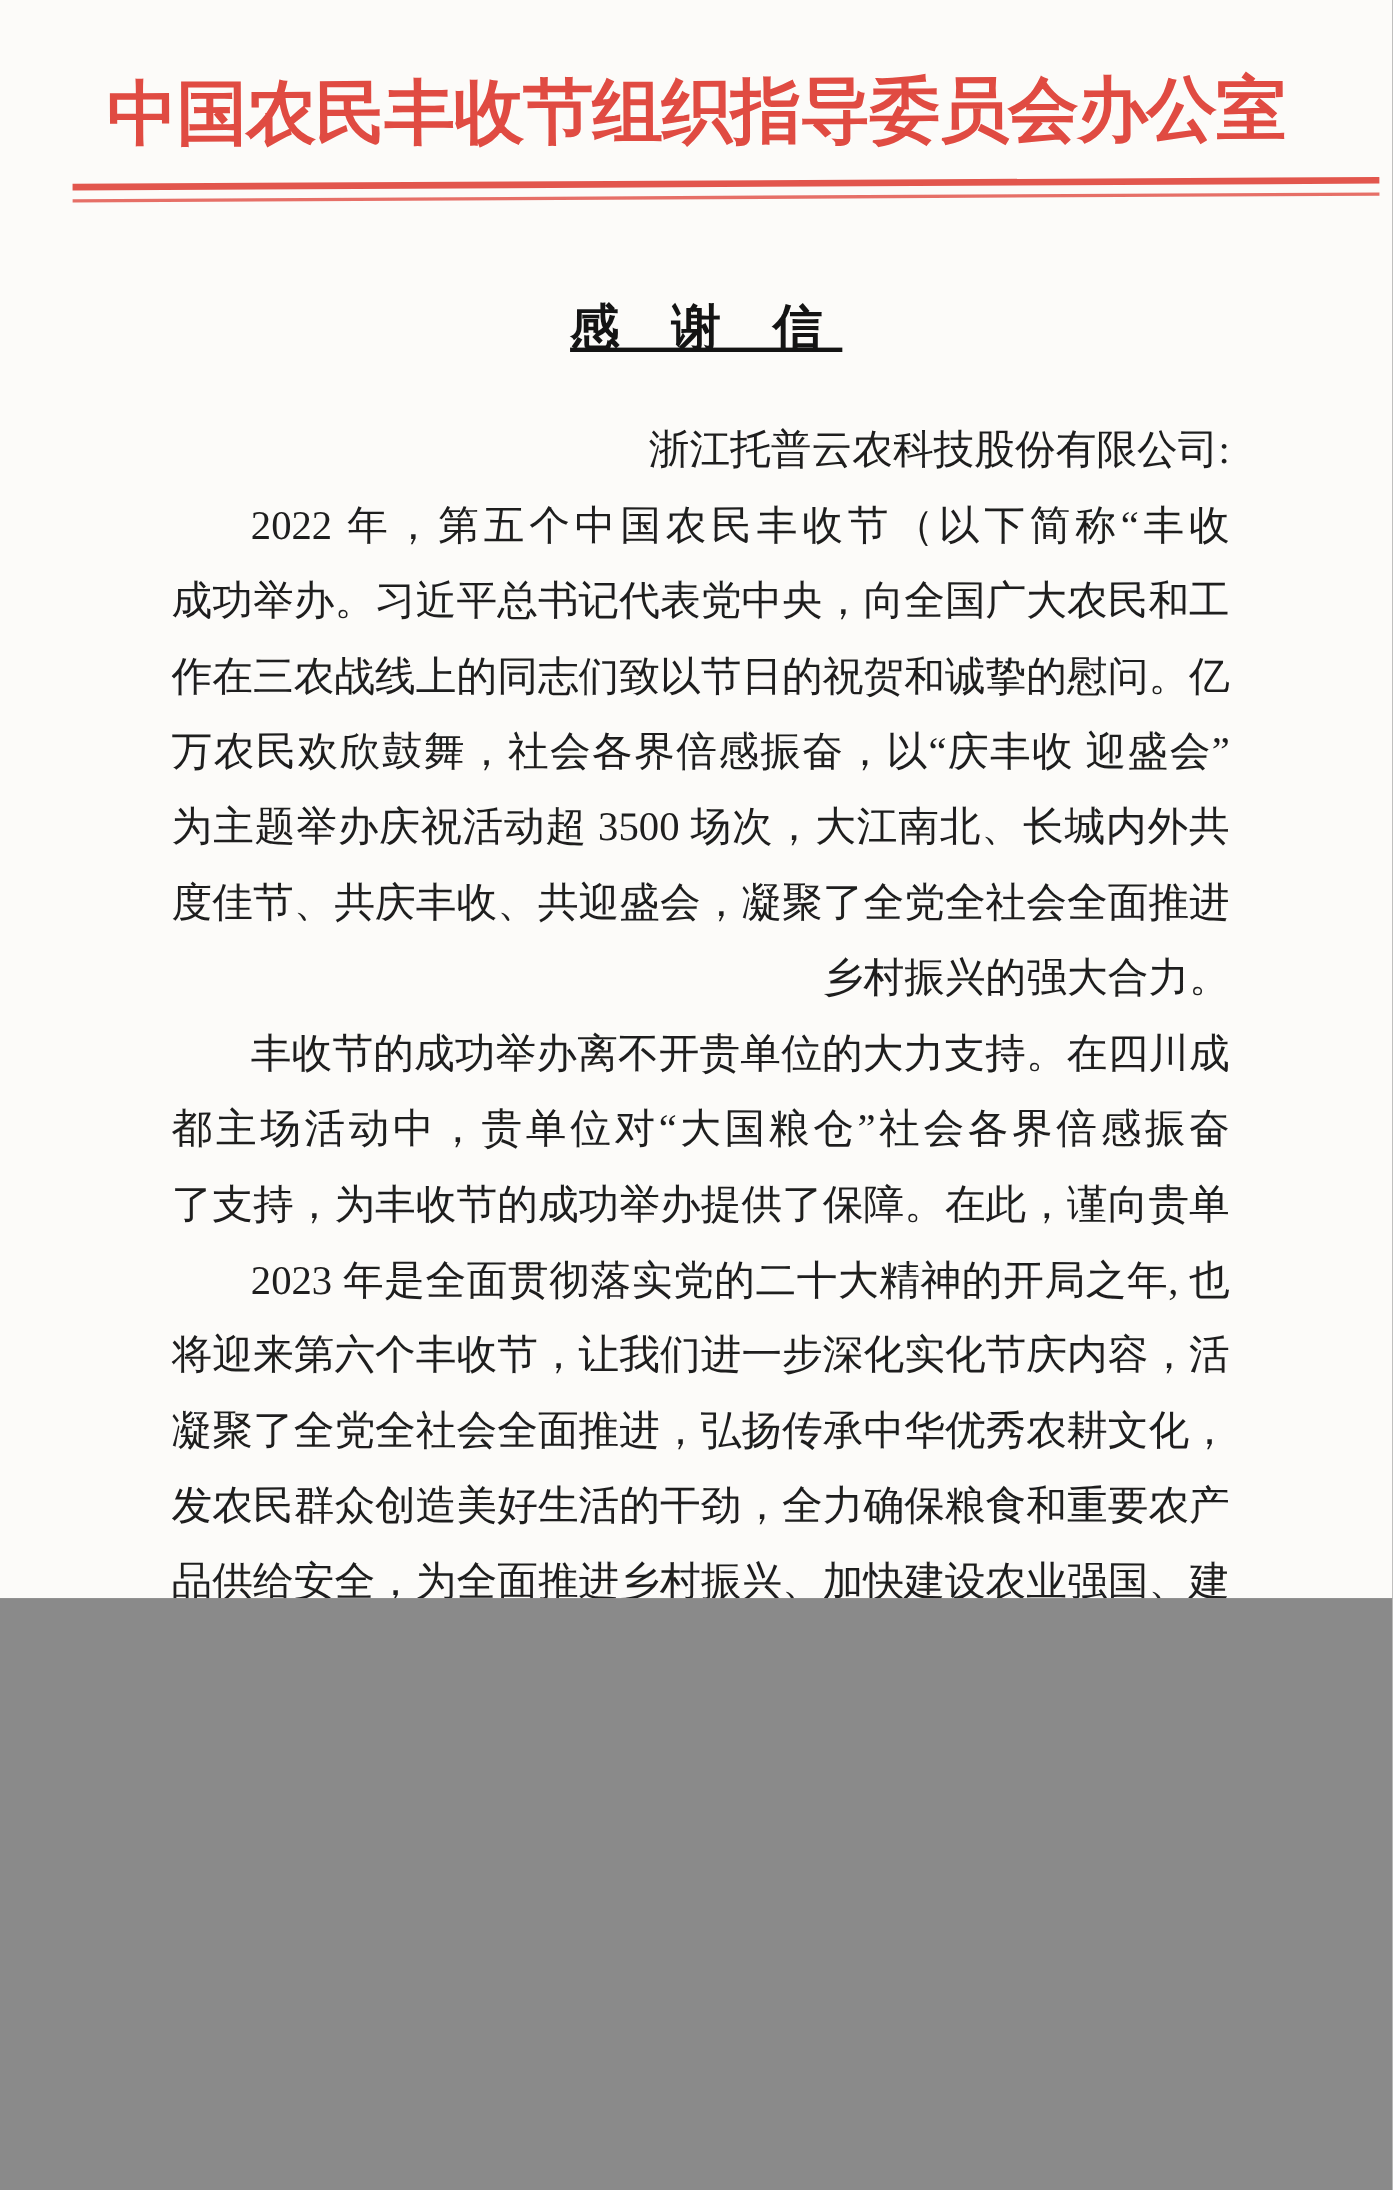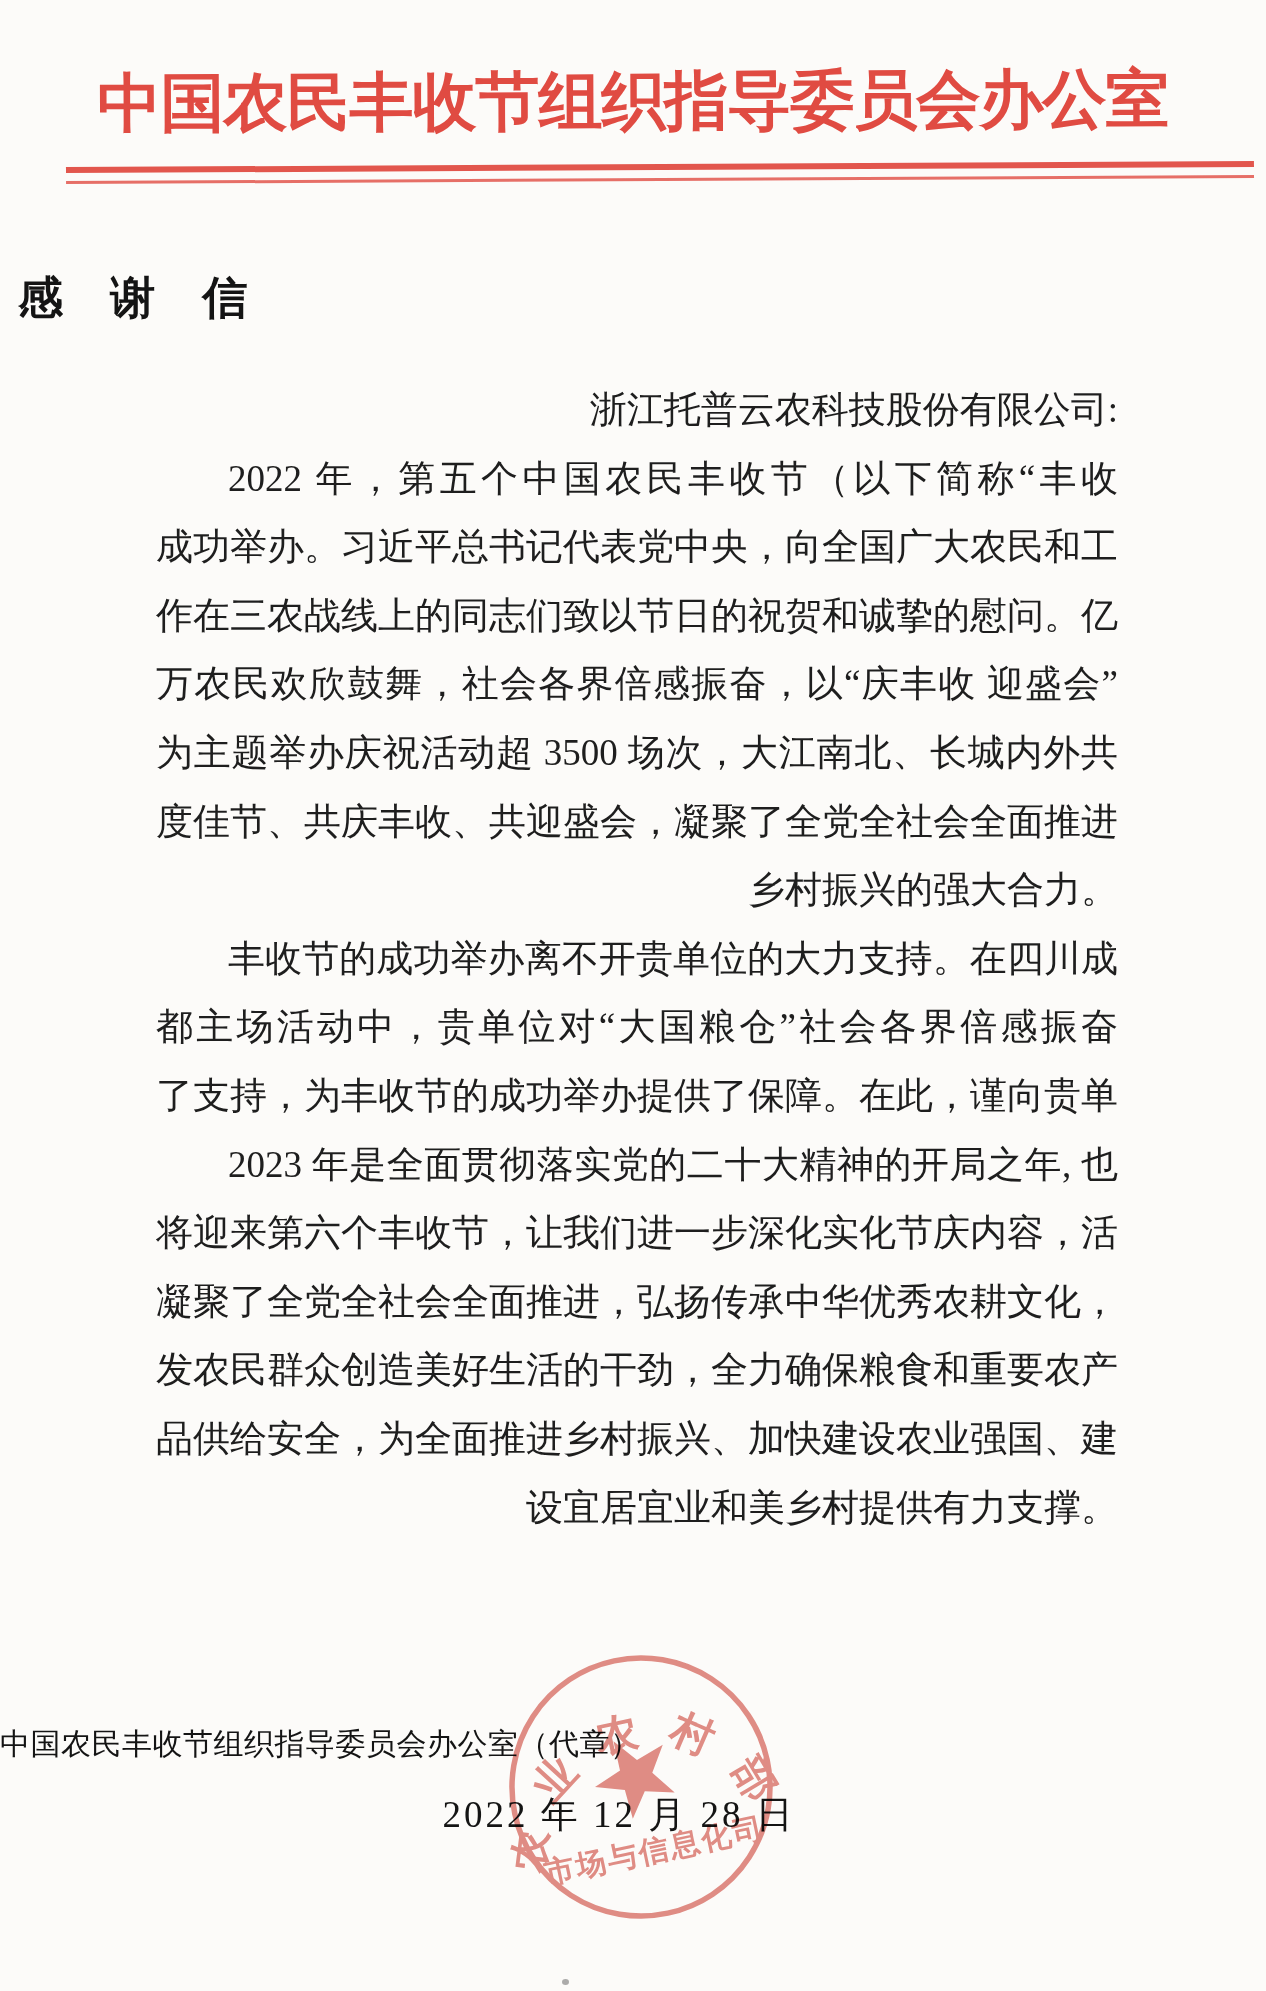--- a/index.html
+++ b/index.html
@@ -1,18 +1,18 @@
 <!DOCTYPE html>
 <html><head>
 <meta charset="utf-8">
 <style>
   html,body{margin:0;padding:0;background:#8a8a8a;}
   .page{
     position:relative;
-    width:1266px;height:1991px;
+    width:1266px;height:1453px;
     margin:0 auto;
     background:#fcfbf9;
     overflow:hidden;
     font-family:"Liberation Serif","DejaVu Serif",serif;
     color:#1b1b1b;
   }
   
   .org-name{
     position:absolute;top:56px;left:0;right:0;
     text-align:center;
@@ -24,25 +24,26 @@
   }
   .rules{
     position:absolute;top:164px;left:66px;width:1188px;
     transform:rotate(-0.3deg);
   }
   .rule-thick{height:6px;background:#e2564d;}
   .rule-thin{height:3px;background:#e2564d;margin-top:8px;opacity:.85;}
   
   .doc-title{
     position:absolute;top:268px;left:0;right:0;
-    text-align:left;
+    text-align:center;
     font-size:45px;font-weight:bold;
     letter-spacing:18px;text-indent:18px;
     line-height:60px;
     color:#141414;
+    text-decoration:underline;
   }
   
   .body-text{
     position:absolute;top:376px;left:156px;width:962px;
     font-size:37px;
     color:#1e1e1e;
   }
   .line{
     height:68.6px;line-height:68.6px;
     white-space:nowrap;

